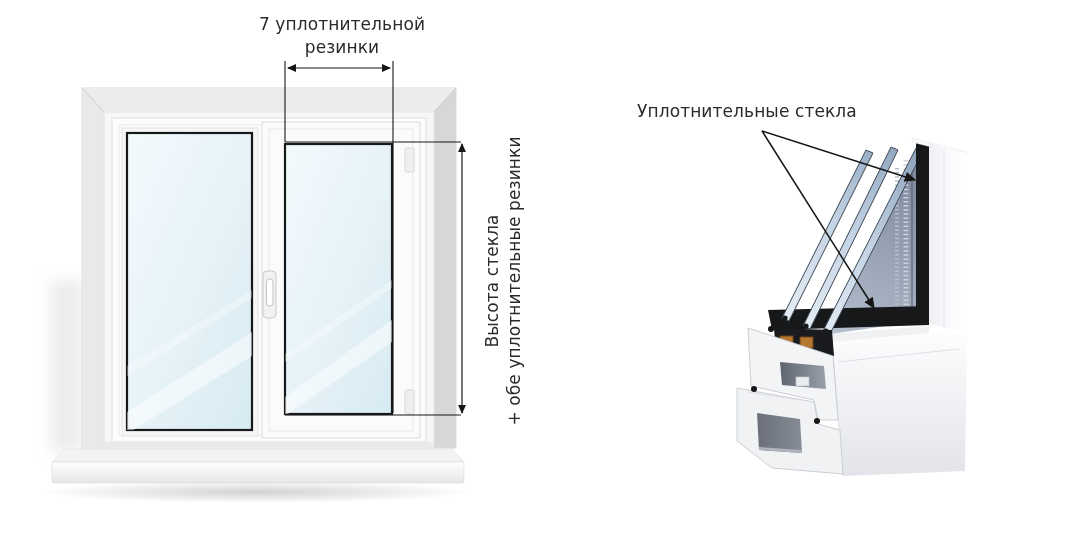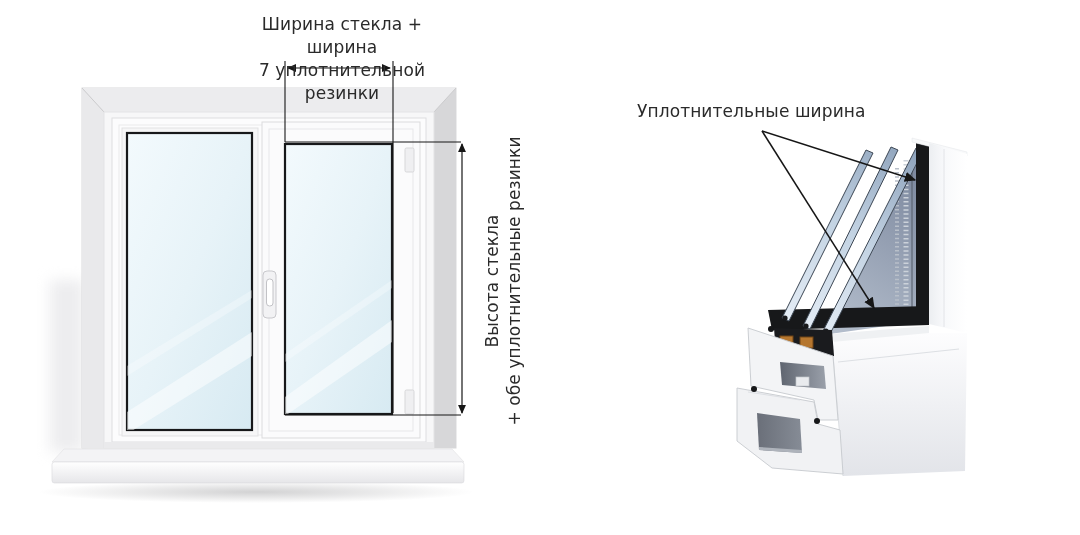--- a/index.html
+++ b/index.html
@@ -194,24 +194,23 @@
       </g>
 
       <g style="stroke:var(--dimension-line,#161616)" stroke-width="1.5">
         <line x1="762" y1="131" x2="915" y2="180" marker-end="url(#arrHead)"></line>
         <line x1="762" y1="131" x2="874" y2="308" marker-end="url(#arrHead)"></line>
       </g>
     </g>
   </svg>
 
   <div class="label width-label">
-    <span class="ln">Ширина стекла + ширина</span>
     <span class="ln">7 уплотнительной резинки</span>
   </div>
 
   <div class="label height-label">
     <span class="ln">Высота стекла</span>
     <span class="ln">+ обе уплотнительные резинки</span>
   </div>
 
-  <div class="label gaskets-label">Уплотнительные ширина</div>
+  <div class="label gaskets-label">Уплотнительные стекла</div>
 
 </div>
 
 </body></html>

